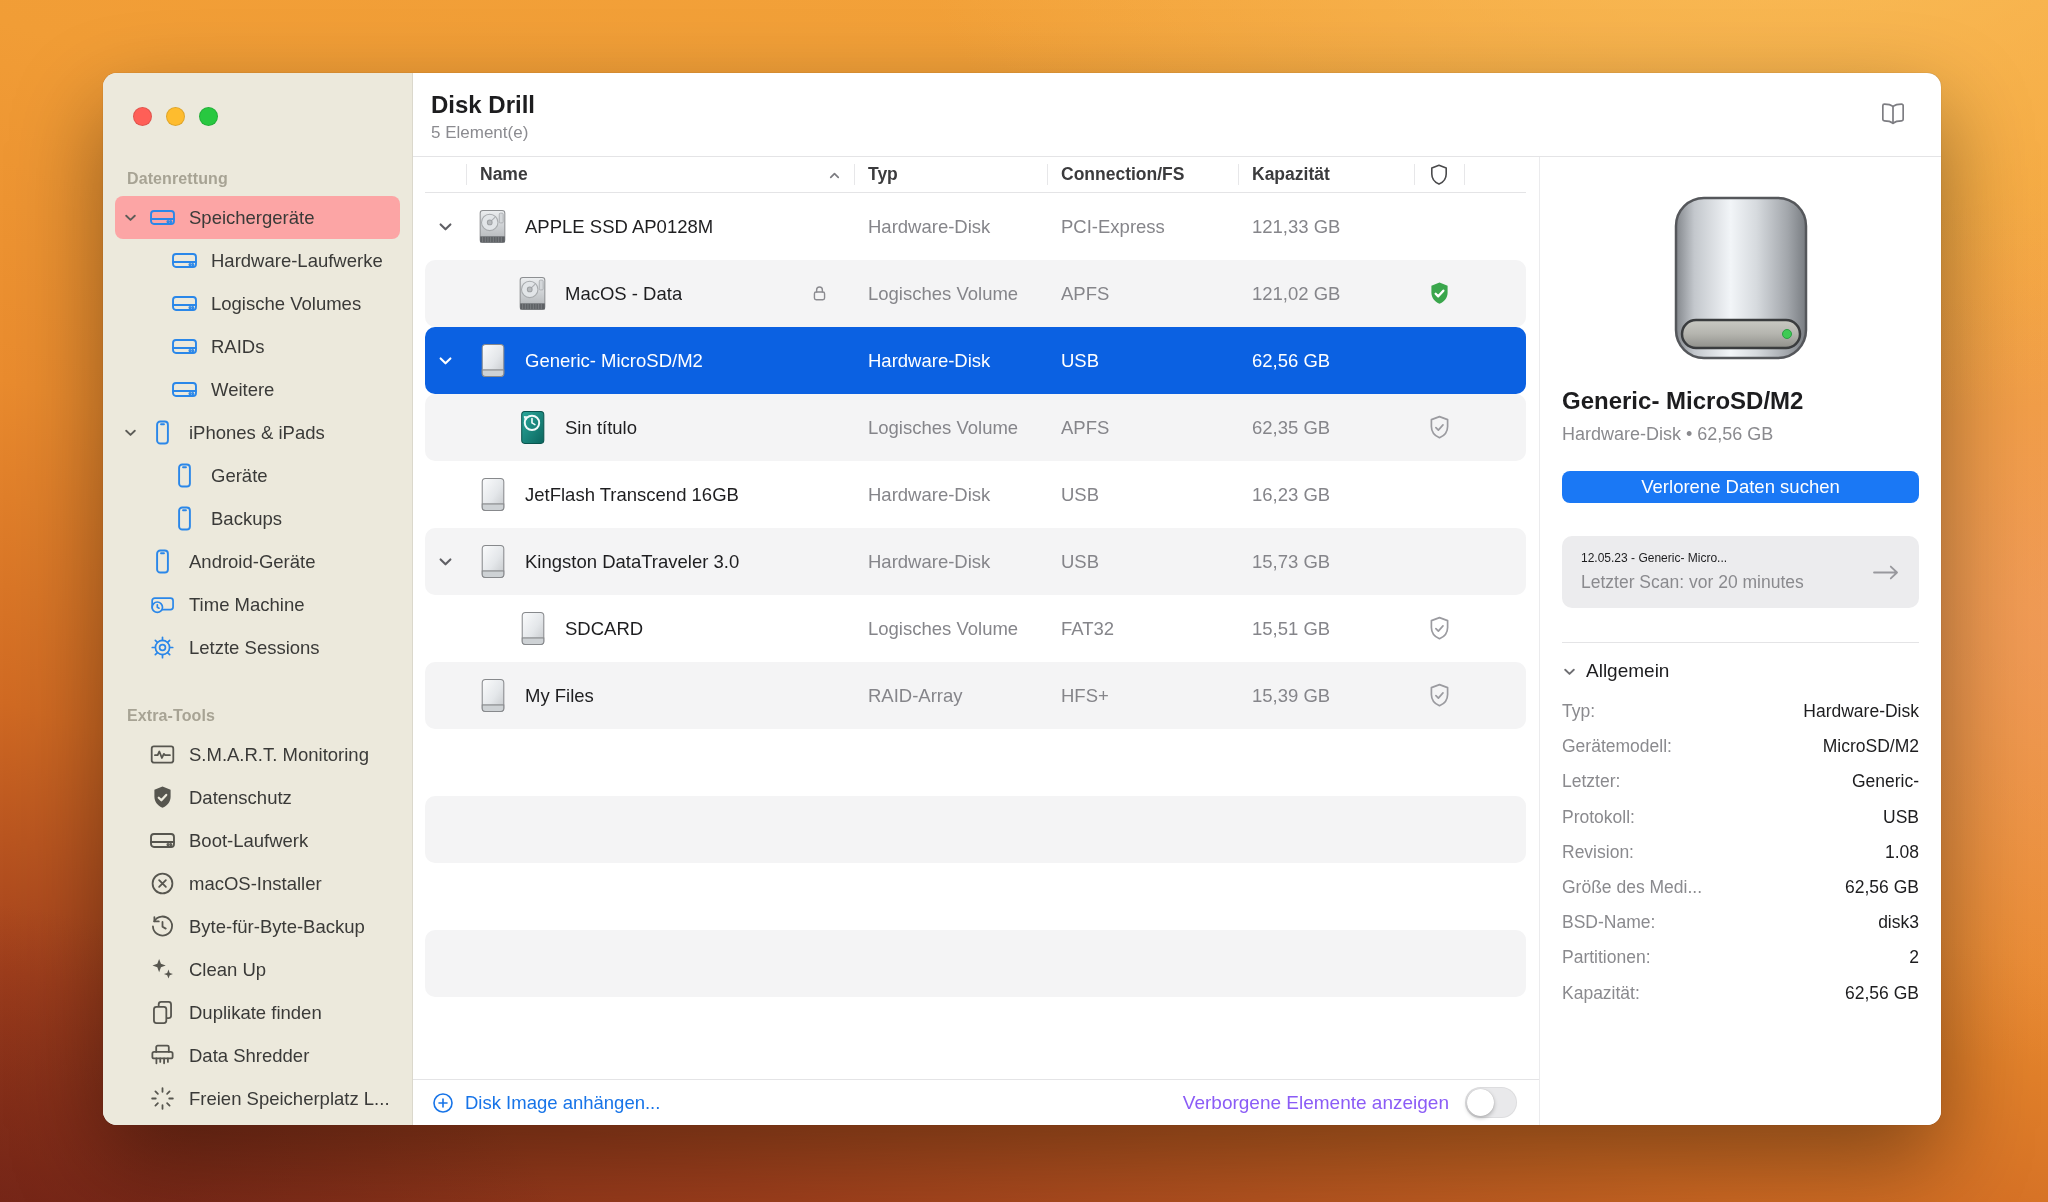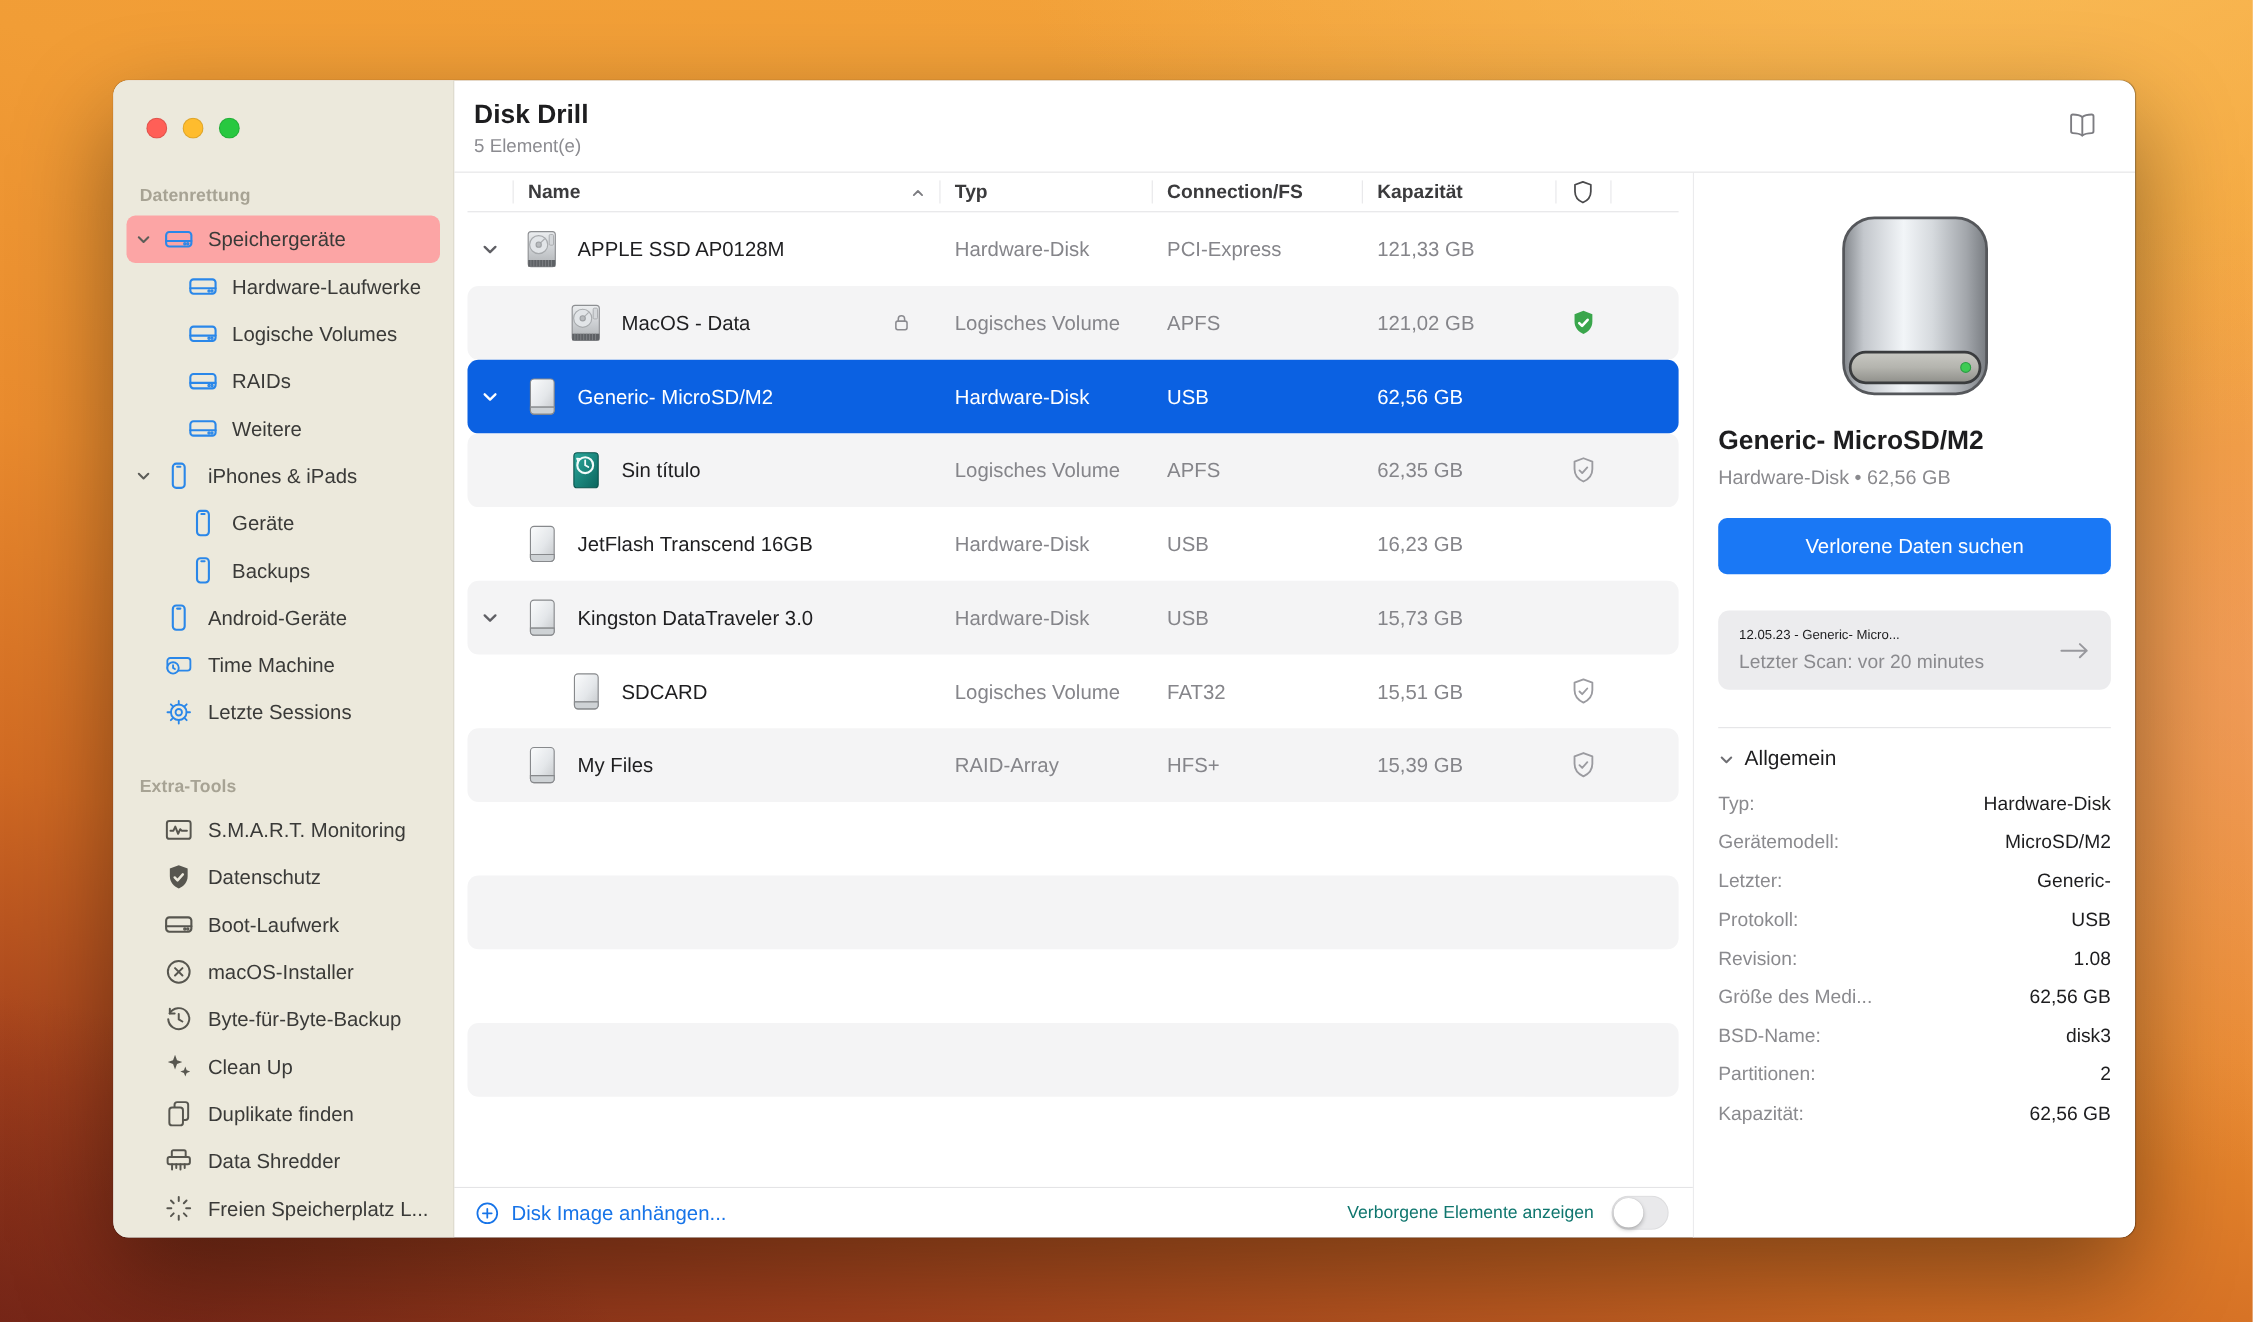--- a/index.html
+++ b/index.html
@@ -84,32 +84,32 @@
   .shield-cell{display:flex;justify-content:center;align-items:center;}
   .shield-cell svg{width:27px;height:27px;}
   .sh-green{color:#3aa64c;}
   .sh-gray{color:#9b9ba0;}
   
   .tfoot{height:46px;flex-shrink:0;border-top:1px solid #e4e4e6;display:flex;align-items:center;
          padding:0 22px 0 18px;box-sizing:border-box;}
   .attach{display:flex;align-items:center;gap:10px;color:#1774e8;font-size:18.5px;}
   .attach .pc{width:24px;height:24px;}
   .foot-right{margin-left:auto;display:flex;align-items:center;gap:16px;}
-  .toggle-label{font-size:16px;color:#0f766e;}
+  .toggle-label{font-size:19px;color:#8b5cf6;}
   .toggle{width:52px;height:31px;border-radius:16px;background:#e9e9eb;position:relative;
           box-shadow:inset 0 0 0 1px rgba(0,0,0,.05);}
   .knob{position:absolute;left:2px;top:2px;width:27px;height:27px;border-radius:50%;background:#fff;
         box-shadow:0 2px 4px rgba(0,0,0,.25), 0 0 1px rgba(0,0,0,.2);}
   
   .panel{width:402px;flex-shrink:0;border-left:1px solid #ebebed;box-sizing:border-box;
          padding:38px 22px 0 22px;background:#fff;}
   .drive-photo{display:block;margin:0 auto;width:152px;height:168px;}
   .p-title{margin-top:24px;font-size:24px;font-weight:700;color:#1d1d1f;}
   .p-sub{margin-top:9px;font-size:18px;color:#8a8a8e;}
-  .scan-btn{margin-top:26px;height:51px;border-radius:8px;background:#1a78f5;color:#fff;
+  .scan-btn{margin-top:26px;height:32px;border-radius:8px;background:#1a78f5;color:#fff;
             font-size:18.5px;font-weight:500;display:flex;align-items:center;justify-content:center;
             border:none;width:100%;font-family:inherit;}
   .session-card{margin-top:33px;background:#ececee;border-radius:10px;padding:15px 54px 15px 19px;position:relative;}
   .sc-title{font-size:12px;color:#1d1d1f;white-space:nowrap;overflow:hidden;}
   .sc-sub{margin-top:7px;font-size:17.5px;color:#8a8a8e;white-space:nowrap;}
   .sc-arrow{position:absolute;right:16px;top:50%;margin-top:-11px;width:34px;height:23px;color:#98989d;}
   .p-divider{margin-top:34px;height:1px;background:#e4e4e6;}
   .sect-head{margin-top:17px;display:flex;align-items:center;gap:9px;}
   .sect-head .sc-chev{width:15px;height:15px;color:#6f6f73;}
   .sect-head .sect-label{font-size:19px;font-weight:400;color:#1d1d1f;}

